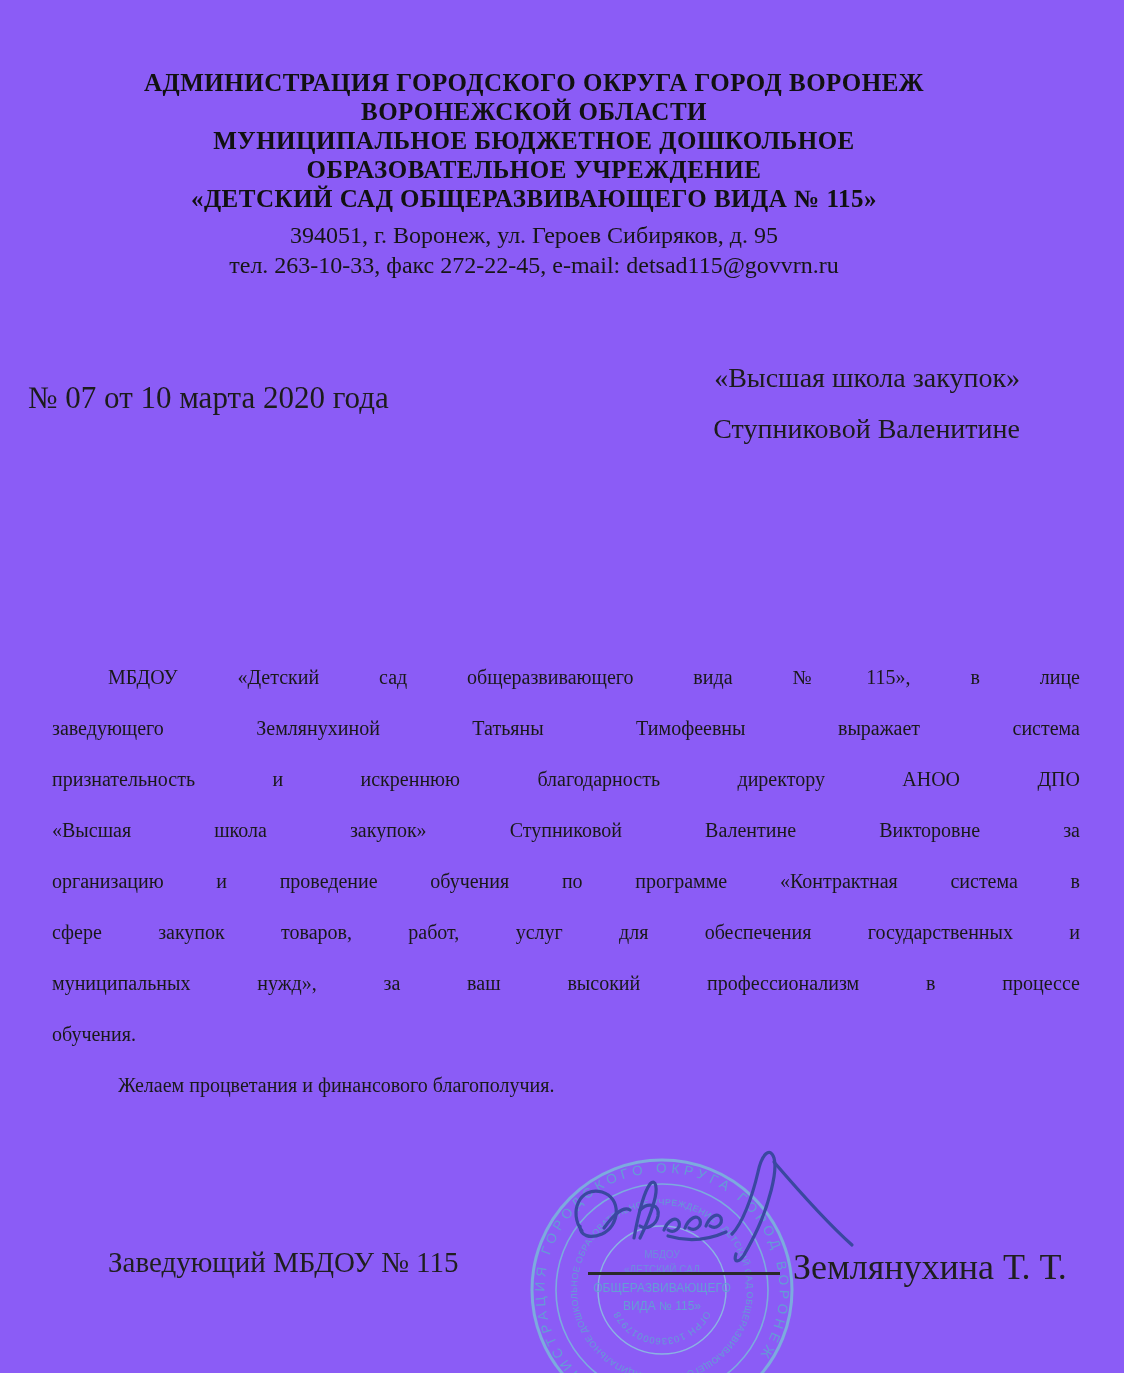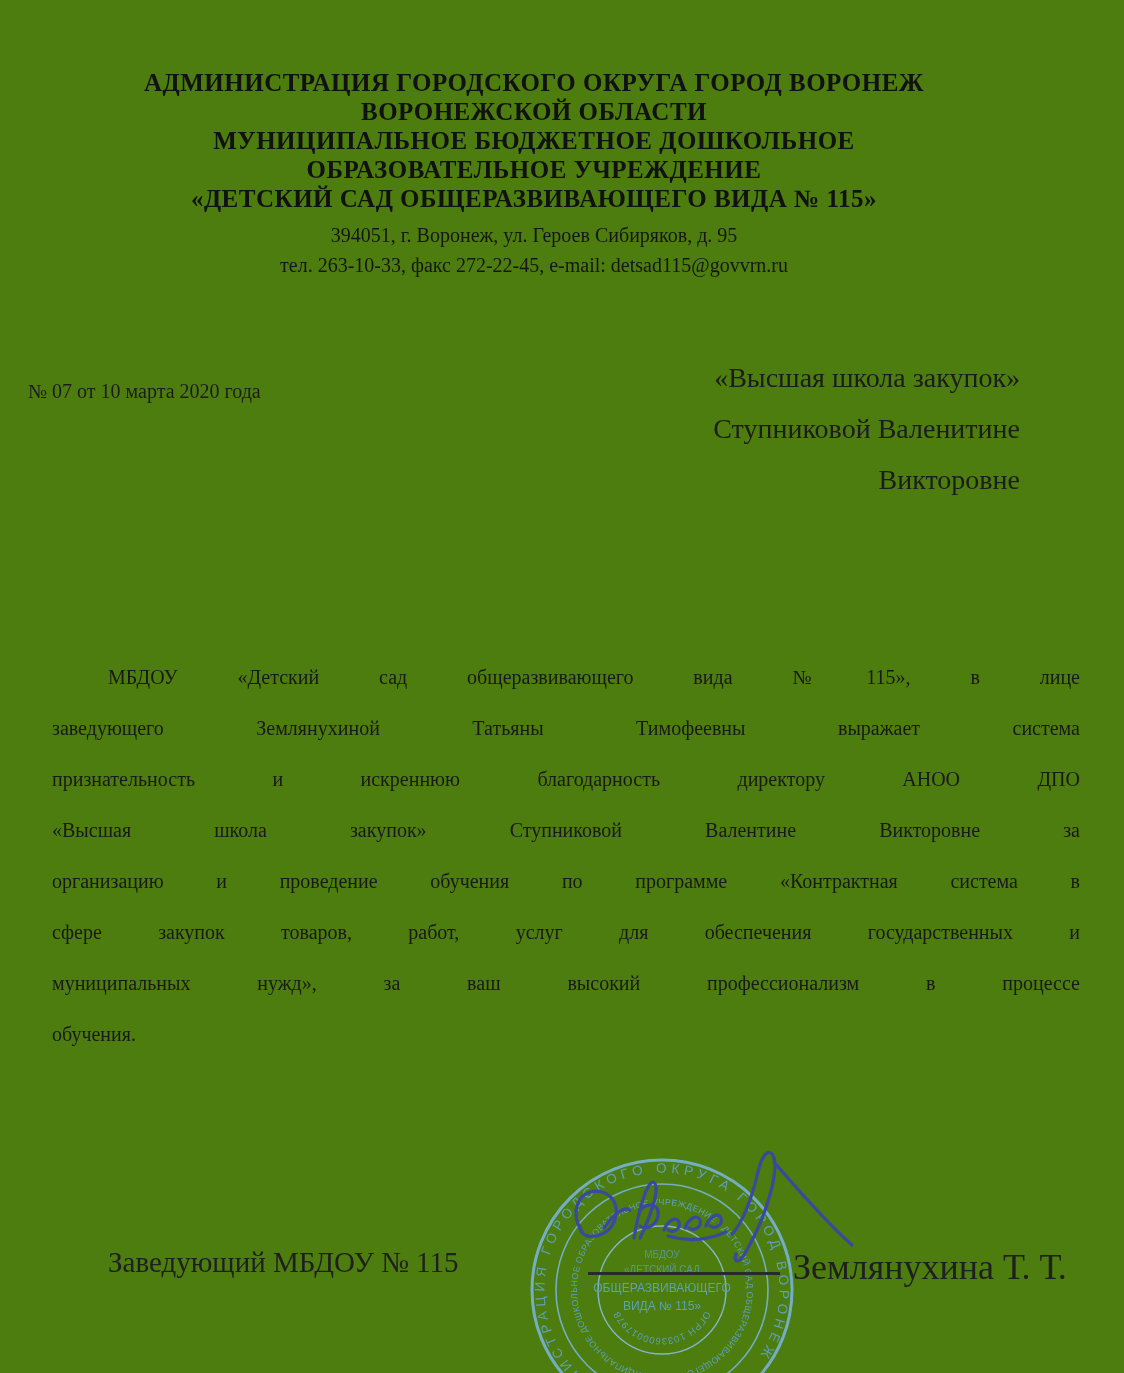--- a/index.html
+++ b/index.html
@@ -1,43 +1,43 @@
 <!DOCTYPE html>
 <html><head>
 <meta charset="utf-8">
 <style>
   html,body { margin:0; padding:0; background:#e8e8e8; }
   .page {
     position:relative;
     width:1124px; height:1373px;
     margin:0 auto;
-    background:#4d7c0f;
+    background:#8b5cf6;
     overflow:hidden;
     font-family:"Liberation Serif","DejaVu Serif",serif;
     color:#1f1f1f;
   }
   
   .letterhead {
     position:absolute; top:68px; left:0; right:56px;
     text-align:center;
   }
   .org-line {
     font-weight:bold; font-size:25px; line-height:29px;
     color:#111; letter-spacing:0.5px;
   }
   .addr-block { margin-top:7px; }
   .addr-line {
-    font-size:20px; line-height:30px; color:#161616;
+    font-size:24px; line-height:30px; color:#161616;
     white-space:pre;
     text-align:center;
   }
   
   .ref-line {
     position:absolute; left:28px; top:380px;
-    font-size:20px; color:#1c1c1c;font-family:Liberation Serif, serif;
+    font-size:31px; color:#1c1c1c;font-family:Liberation Serif, serif;
   }
   
   .recipient {
     position:absolute; top:352px; right:104px;
     text-align:right; font-size:28px; line-height:51px; color:#1c1c1c;
   }
   
   .body-text {
     position:absolute; left:52px; right:44px; top:652px;
     font-size:20px; line-height:51px; color:#191919;
@@ -74,32 +74,32 @@
       <div class="addr-line">394051, г. Воронеж, ул. Героев Сибиряков, д. 95</div>
       <div class="addr-line">тел. 263-10-33, факс 272-22-45, e-mail: detsad115@govvrn.ru</div>
     </div>
   </div>
 
   <div class="ref-line">№ 07 от 10 марта 2020 года</div>
 
   <div class="recipient">
     <div>«Высшая школа закупок»</div>
     <div>Ступниковой Валенитине</div>
-    <div>Викторовне</div>
   </div>
 
   <div class="body-text">
     <div class="jline first-indent">МБДОУ «Детский сад общеразвивающего вида №115», в лице</div>
     <div class="jline">заведующего Землянухиной Татьяны Тимофеевны выражает система</div>
     <div class="jline">признательность и искреннюю благодарность директору АНОО ДПО</div>
     <div class="jline">«Высшая школа закупок» Ступниковой Валентине Викторовне за</div>
     <div class="jline">организацию и проведение обучения по программе «Контрактная система в</div>
     <div class="jline">сфере закупок товаров, работ, услуг для обеспечения государственных и</div>
     <div class="jline">муниципальных нужд», за ваш высокий профессионализм в процессе</div>
     <div class="jline last-line">обучения.</div>
+    <div class="para2">Желаем процветания и финансового благополучия.</div>
   </div>
 
   <div class="stamp-wrap">
     <svg class="stamp-svg" width="276" height="276" viewBox="0 0 276 276">
       <defs>
         <path id="ringOuter" d="M 138,255.5 A 117.5,117.5 0 1 1 138,20.5 A 117.5,117.5 0 1 1 138,255.5"></path>
         <path id="ringMid" d="M 138,223 A 85,85 0 1 1 138,53 A 85,85 0 1 1 138,223"></path>
         <path id="ringInnerTopStart" d="M 138,90 A 48,48 0 1 1 138,186 A 48,48 0 1 1 138,90"></path>
       </defs>
       <circle cx="138" cy="138" r="130" fill="none" stroke="#7ab6db" stroke-width="3"></circle>

